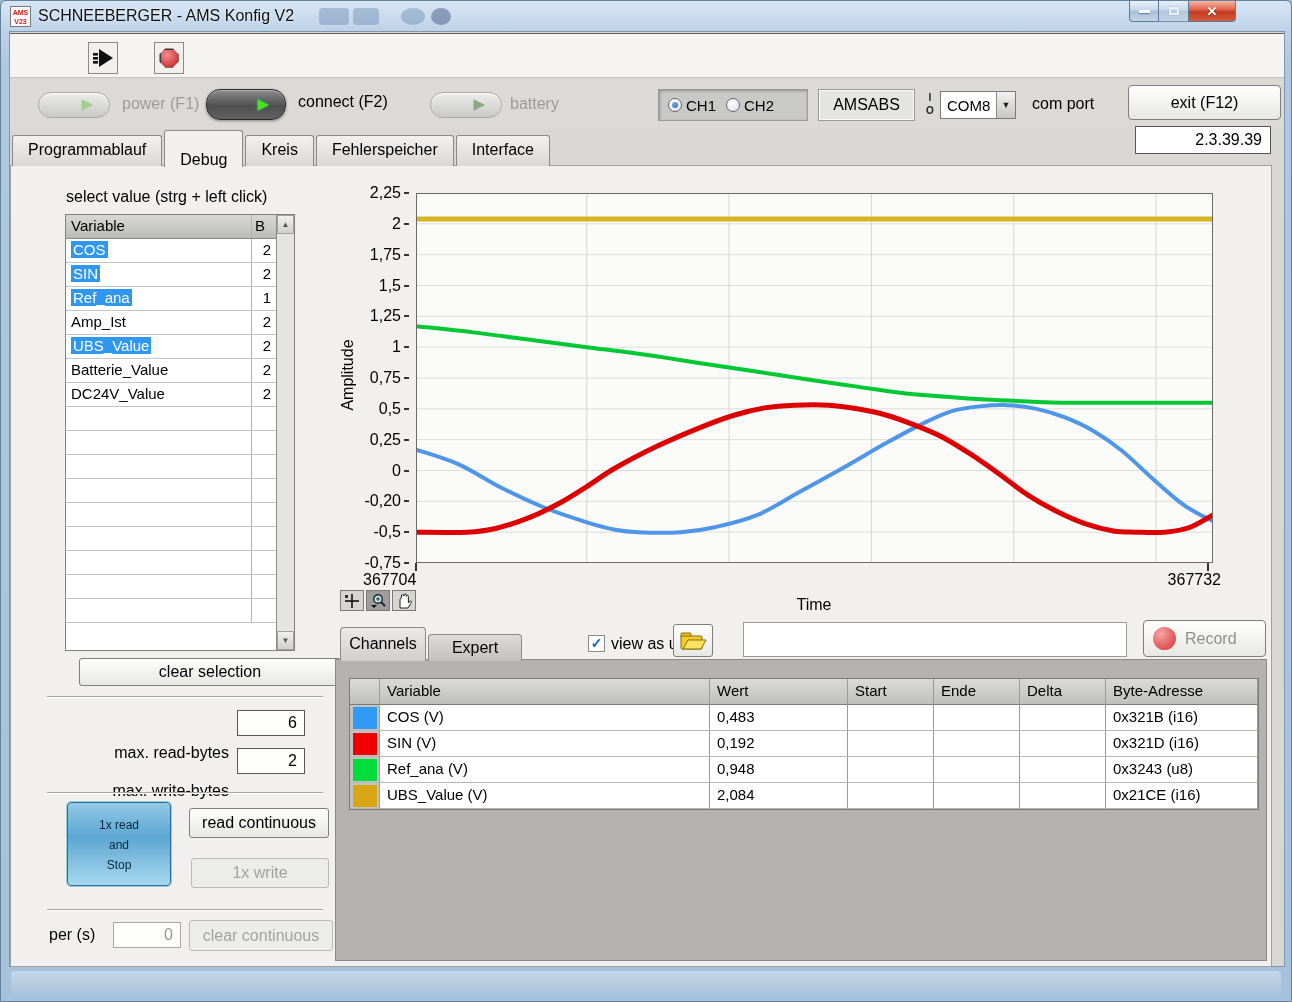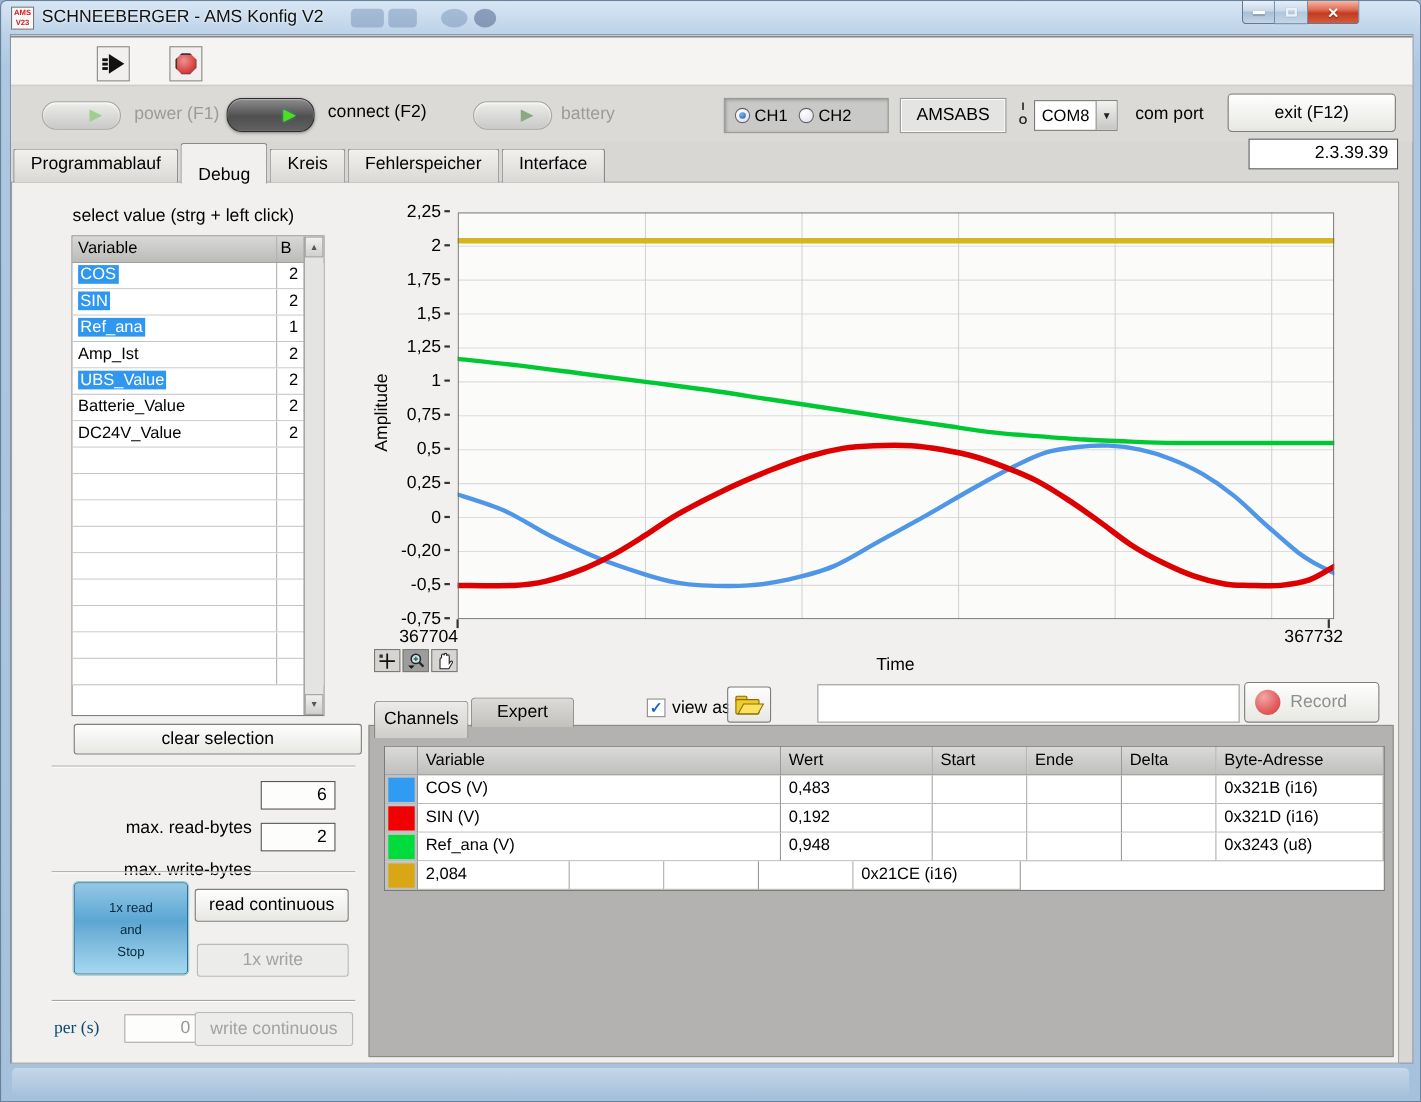--- a/index.html
+++ b/index.html
@@ -59,21 +59,21 @@
     display:flex; align-items:center; justify-content:center; }
   .ioicon { position:absolute; left:912px; top:12px; width:16px; height:28px; font-size:10px;
     font-weight:bold; color:#222; line-height:13px; text-align:center; }
   .combo { position:absolute; left:930px; top:12px; width:76px; height:28px; border:1px solid #7a7a78;
     background:#fff; display:flex; }
   .combo .val { flex:1; font-size:15px; color:#000; padding:5px 0 0 6px; }
   .combo .drop { width:19px; background:linear-gradient(180deg,#f2f2f0,#c6c6c4);
     border-left:1px solid #8a8a88; font-size:9px; color:#222; display:flex; align-items:center; justify-content:center; }
   .comlbl { position:absolute; left:1022px; top:16px; font-size:16px; color:#000; }
   .btn { background:linear-gradient(180deg,#fefefe,#e7e7e3); border:1px solid #7e7e7c; border-radius:3px;
-    color:#000; display:flex; align-items:center; justify-content:center; font-size:16px; }
+    color:#000; display:flex; align-items:center; justify-content:center; font-size:16px;margin-left:12px; }
   .btn.dis { background:#ececea; border-color:#b9b9b7; color:#a2a2a0; }
   .exitbtn { position:absolute; left:1106px; top:6px; width:153px; height:35px; border-radius:4px; }
   .verbox { position:absolute; left:1125px; top:94px; width:136px; height:28px; background:#fff;
     border:1px solid #555; font-size:16px; color:#000; text-align:right; padding:4px 8px 0 0; z-index:5;}
   
   .tabrow { position:absolute; left:2px; top:98px; height:36px; display:flex; align-items:flex-end; z-index:3;}
   .tab { height:31px; background:linear-gradient(180deg,#f2f1ef,#d9d8d5); border:1px solid #8a8a88;
     border-bottom:none; border-radius:3px 3px 0 0; font-size:16px; color:#000; padding:5px 15px 0 15px; margin-right:2px;}
   .tab.active { height:37px; background:#f1f0ee; padding-top:20px; position:relative; top:1px; z-index:4; }
   
@@ -94,40 +94,40 @@
   .vt-arrow { position:absolute; left:0; width:17px; height:19px; background:linear-gradient(180deg,#f0f0ee,#cfcfcd);
     border:1px solid #a2a2a0; font-size:8px; color:#555; text-align:center; line-height:18px; }
   .clearbtn { position:absolute; left:56px; top:492px; width:262px; height:28px; }
   .hr { position:absolute; left:36px; width:276px; height:2px; border-top:1px solid #a6a6a4; border-bottom:1px solid #fdfdfb; }
   .fieldlbl { position:absolute; font-size:16px; color:#000; width:170px; text-align:right;margin-top:30px; }
   .numbox { position:absolute; width:68px; height:26px; background:#fdfdfb; border:1px solid #565654;
     font-size:16px; text-align:right; padding:3px 7px 0 0; color:#000; }
   .bigblue { position:absolute; left:56px; top:636px; width:104px; height:84px; border-radius:4px;
     border:1px solid #2d6d9d; outline:1px solid #9cc; background:linear-gradient(180deg,#93c8e6,#5ba6d3 42%,#74b4da 58%,#a5d8ef);
     font-size:12px; color:#06283e; text-align:center; padding-top:12px; line-height:20px; }
-  .percol { color:#0c4a6e;font-family:Liberation Serif, serif; }
+  .percol { color:#000000; }
   .perbox { border-color:#a8a8a6; color:#979795; }
   
   .amp { position:absolute; left:272px; top:200px; width:130px; text-align:center; font-size:16px;
     color:#000; transform:rotate(-90deg); }
   .ylab { position:absolute; width:86px; text-align:right; font-size:16px; color:#000; height:18px; line-height:18px;}
   .ylab::after { content:""; display:inline-block; width:5px; height:2px; background:#333;
     margin:0 0 4px 3px; }
   .plot { position:absolute; left:405px; top:27px; width:797px; height:370px; }
   .xt { position:absolute; width:2px; height:8px; background:#333; top:397px; }
   .xlab { position:absolute; top:405px; font-size:16px; color:#000; width:110px; }
   .timelab { position:absolute; left:703px; top:430px; width:200px; text-align:center; font-size:16px; color:#000;}
   .palette { position:absolute; left:329px; top:424px; display:flex; }
   .palbtn { width:24px; height:21px; border:1px solid #7a7a78; background:#d6d5d2; margin-right:2px;
     display:flex; align-items:center; justify-content:center; }
   .palbtn.darkbg { background:#9d9d9b; }
   
   .chtab { position:absolute; border:1px solid #8a8a88; border-bottom:none; border-radius:4px 4px 0 0;
     font-size:16px; color:#000; text-align:center; z-index:3; }
-  .chtab.active { left:329px; top:471px; width:86px; height:34px; padding-top:7px;
+  .chtab.active { left:329px; top:461px; width:86px; height:34px; padding-top:7px;
     background:linear-gradient(180deg,#ecebe9,#cfcecb); }
   .chtab.idle { left:417px; top:468px; width:94px; height:27px; padding-top:4px;
     background:linear-gradient(180deg,#dcdbd8,#c2c1be); }
   .checkbox { position:absolute; left:577px; top:469px; width:17px; height:17px; background:#fff;
     border:1px solid #8a8a88; font-size:14px; font-weight:bold; color:#1a62c8; line-height:15px; text-align:center; }
   .cbl { position:absolute; left:600px; top:469px; font-size:16px; color:#000; }
   .folderbtn { position:absolute; left:650px; top:458px; width:40px; height:33px; }
   .filefield { position:absolute; left:732px; top:456px; width:384px; height:35px; background:#fff;
     border:1px solid #9a9a98; }
   .recbtn { position:absolute; left:1120px; top:454px; width:123px; height:37px; border-radius:4px;
@@ -322,21 +322,21 @@
       <div class="bigblue">
         <div>1x read</div>
         <div>and</div>
         <div>Stop</div>
       </div>
       <div class="btn" style="position:absolute;left:166px;top:642px;width:140px;height:30px">read continuous</div>
       <div class="btn dis" style="position:absolute;left:168px;top:692px;width:138px;height:30px">1x write</div>
       <div class="hr" style="top:743px"></div>
       <div class="pagelabel percol" style="left:38px;top:760px">per (s)</div>
       <div class="numbox perbox" style="left:102px;top:756px">0</div>
-      <div class="btn dis" style="position:absolute;left:166px;top:754px;width:144px;height:31px">write continuous</div>
+      <div class="btn dis" style="position:absolute;left:166px;top:754px;width:144px;height:31px">clear continuous</div>
 
       <div class="amp">Amplitude</div>
       <div id="ylabels">
           <div class="ylab" style="left:312px;top:18.0px">2,25</div>
           <div class="ylab" style="left:312px;top:48.8px">2</div>
           <div class="ylab" style="left:312px;top:79.7px">1,75</div>
           <div class="ylab" style="left:312px;top:110.5px">1,5</div>
           <div class="ylab" style="left:312px;top:141.3px">1,25</div>
           <div class="ylab" style="left:312px;top:172.2px">1</div>
           <div class="ylab" style="left:312px;top:203.0px">0,75</div>
@@ -459,20 +459,21 @@
               <div class="ct-cell" style="width:138px">0,948</div>
               <div class="ct-cell" style="width:86px"></div>
               <div class="ct-cell" style="width:86px"></div>
               <div class="ct-cell" style="width:86px"></div>
               <div class="ct-cell" style="width:152px">0x3243 (u8)</div>
             </div>
             <div class="ct-row">
               <div class="ct-cell ct-sw" style="width:30px">
                 <div class="sw" style="background:#d9a616"></div>
               </div>
+              <div class="ct-cell" style="width:330px">UBS_Value (V)</div>
               <div class="ct-cell" style="width:138px">2,084</div>
               <div class="ct-cell" style="width:86px"></div>
               <div class="ct-cell" style="width:86px"></div>
               <div class="ct-cell" style="width:86px"></div>
               <div class="ct-cell" style="width:152px">0x21CE (i16)</div>
             </div>
           </div>
       </div>
 
     </div>

